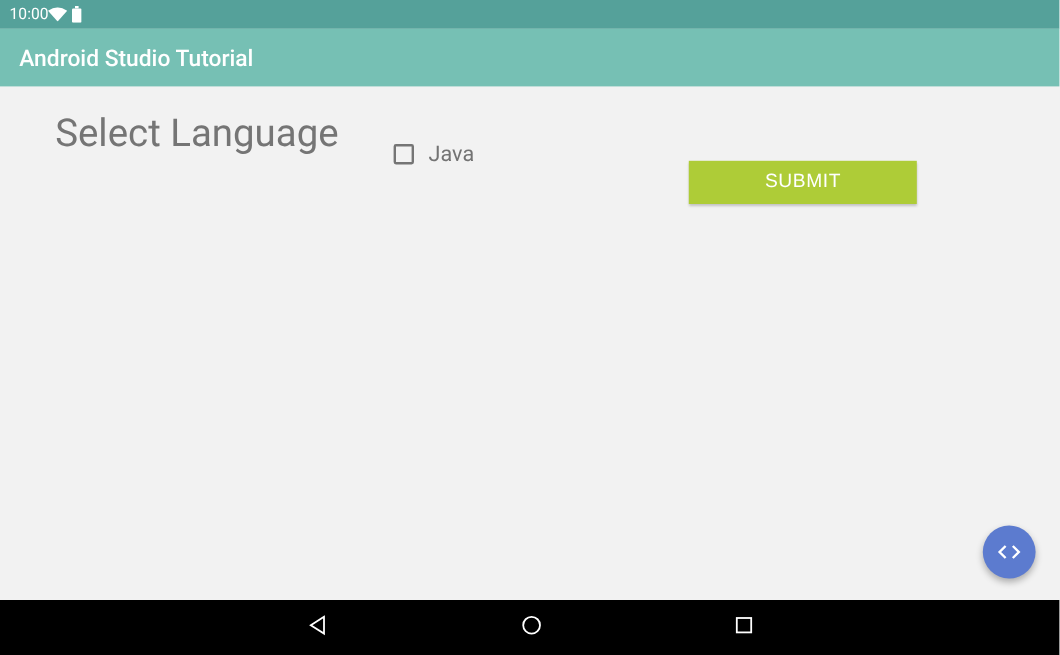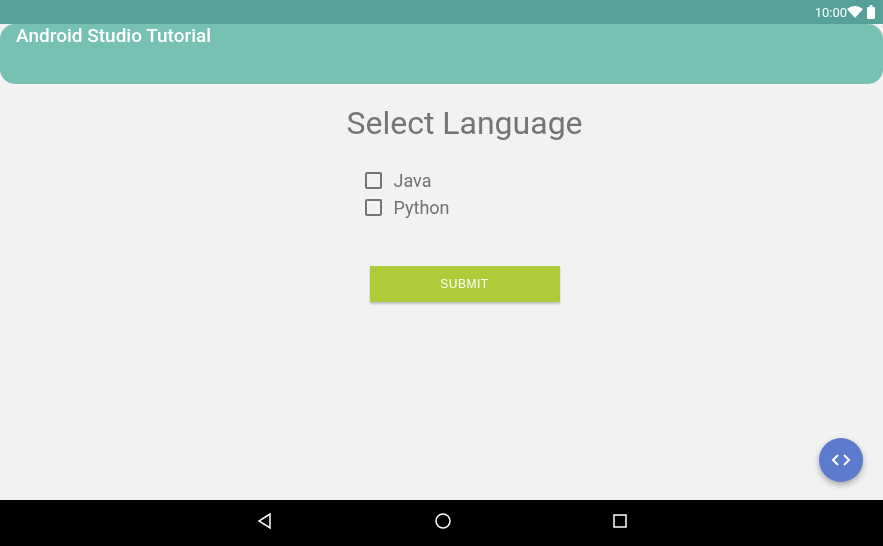--- a/index.html
+++ b/index.html
@@ -12,49 +12,46 @@
       width: 883px;
       height: 546px;
       background: #f2f2f2;
       position: relative;
       overflow: hidden;
     }
     .status-bar {
       background: #55a19a;
       height: 24px;
       display: flex;
-      justify-content: flex-end;
+      justify-content: flex-start;
       align-items: center;
       padding: 0 8px;
       color: white;
       font-size: 13px;
     }
     .status-right {
       display: flex;
       align-items: center;
       gap: 4px;
     }
     .app-bar {
       background: #76c0b4;
-      height: 60px;
+      height: 48px;
       display: flex;
-      align-items: flex-start;
+      align-items: center;
       padding: 0 16px;
-      border-radius: 15px;
     }
     .app-title {
       color: white;
       font-size: 19px;
       font-weight: 500;
     }
     .content {
       padding-top: 20px;
       display: flex;
-      flex-direction: column;
-      align-items: center;
     }
     .heading {
       color: #757575;
       font-size: 32px;
       font-weight: 400;
       margin-bottom: 28px;
       margin-left: 46px;
     }
     .checkbox-group {
       margin-left: 46px;
@@ -82,21 +79,21 @@
     .submit-wrap {
       margin-top: 42px;
       margin-left: 46px;
     }
     .submit-btn {
       background: #aecc37;
       color: white;
       border: none;
       width: 190px;
       height: 36px;
-      font-size: 12px;
+      font-size: 16px;
       font-weight: 500;
       letter-spacing: 0.5px;
       box-shadow: 0 2px 2px rgba(0,0,0,0.2);
       cursor: pointer;
     }
     .fab {
       position: absolute;
       bottom: 64px;
       right: 20px;
       width: 44px;
@@ -146,24 +143,20 @@
 </div>
 
 <div class="content">
   <div class="heading">Select Language</div>
 
   <div class="checkbox-group">
     <div class="checkbox-row">
       <span class="checkbox-box"></span>
       <span class="checkbox-label">Java</span>
     </div>
-    <div class="checkbox-row">
-      <span class="checkbox-box"></span>
-      <span class="checkbox-label">Python</span>
-    </div>
   </div>
 
   <div class="submit-wrap">
     <button class="submit-btn">SUBMIT</button>
   </div>
 </div>
 
 <div class="fab">
   <svg width="20" height="14" viewBox="0 0 20 14" fill="none" stroke="white" stroke-width="2">
     <polyline points="7,2 2,7 7,12"></polyline>

